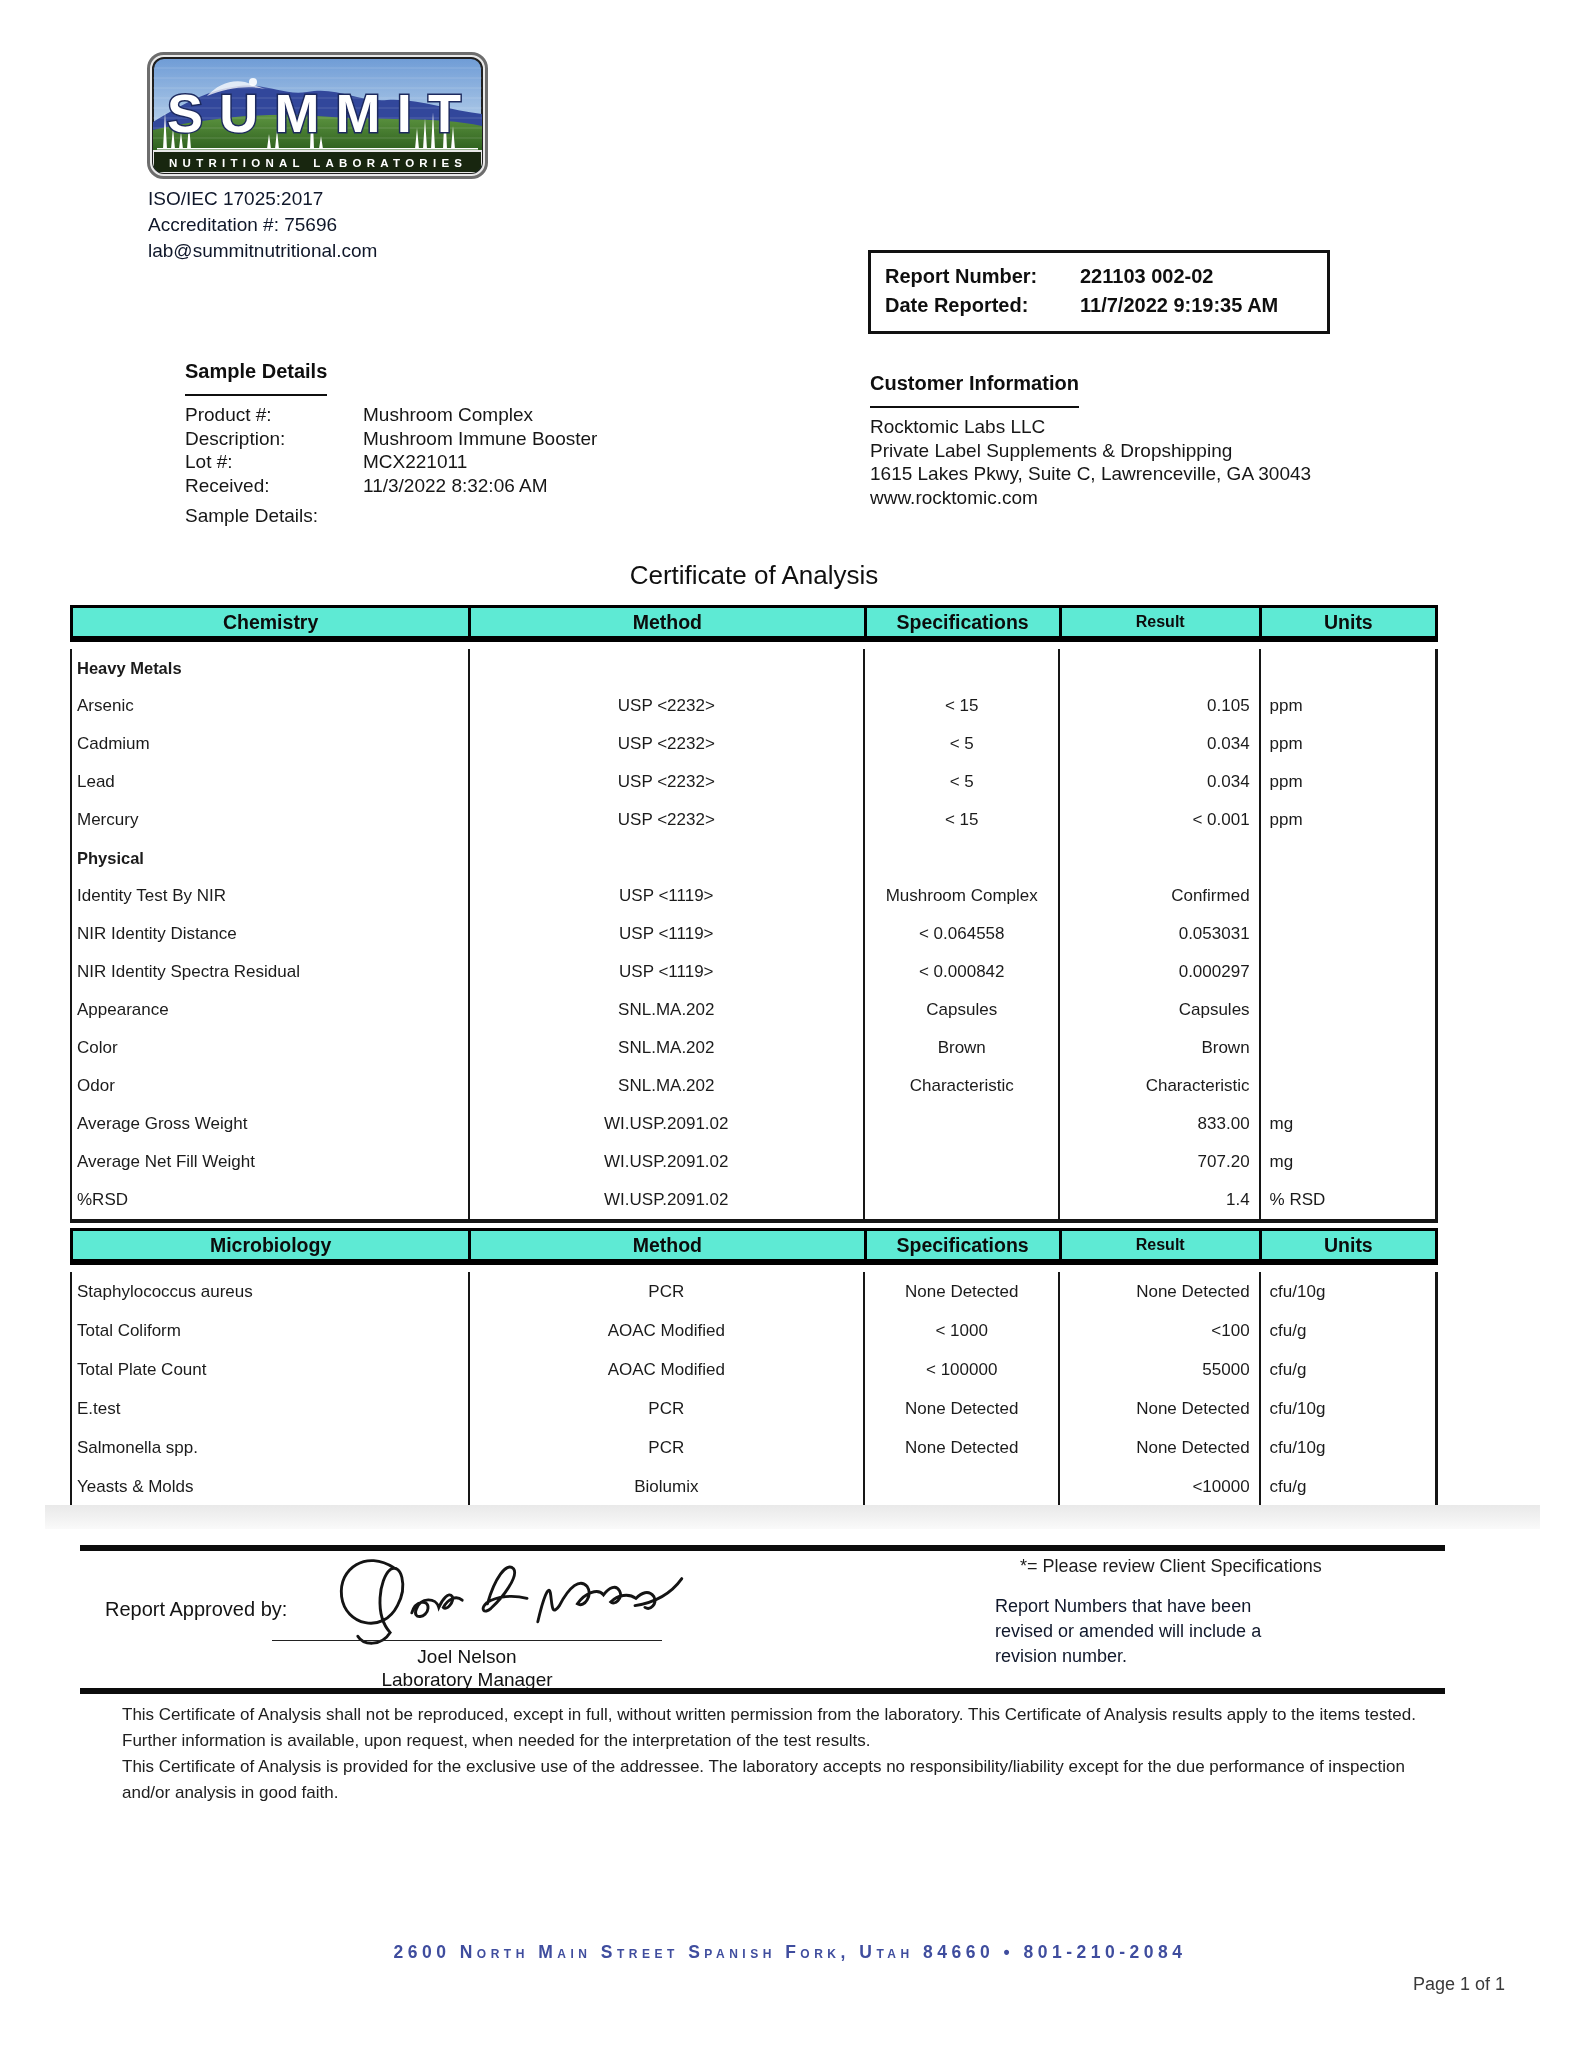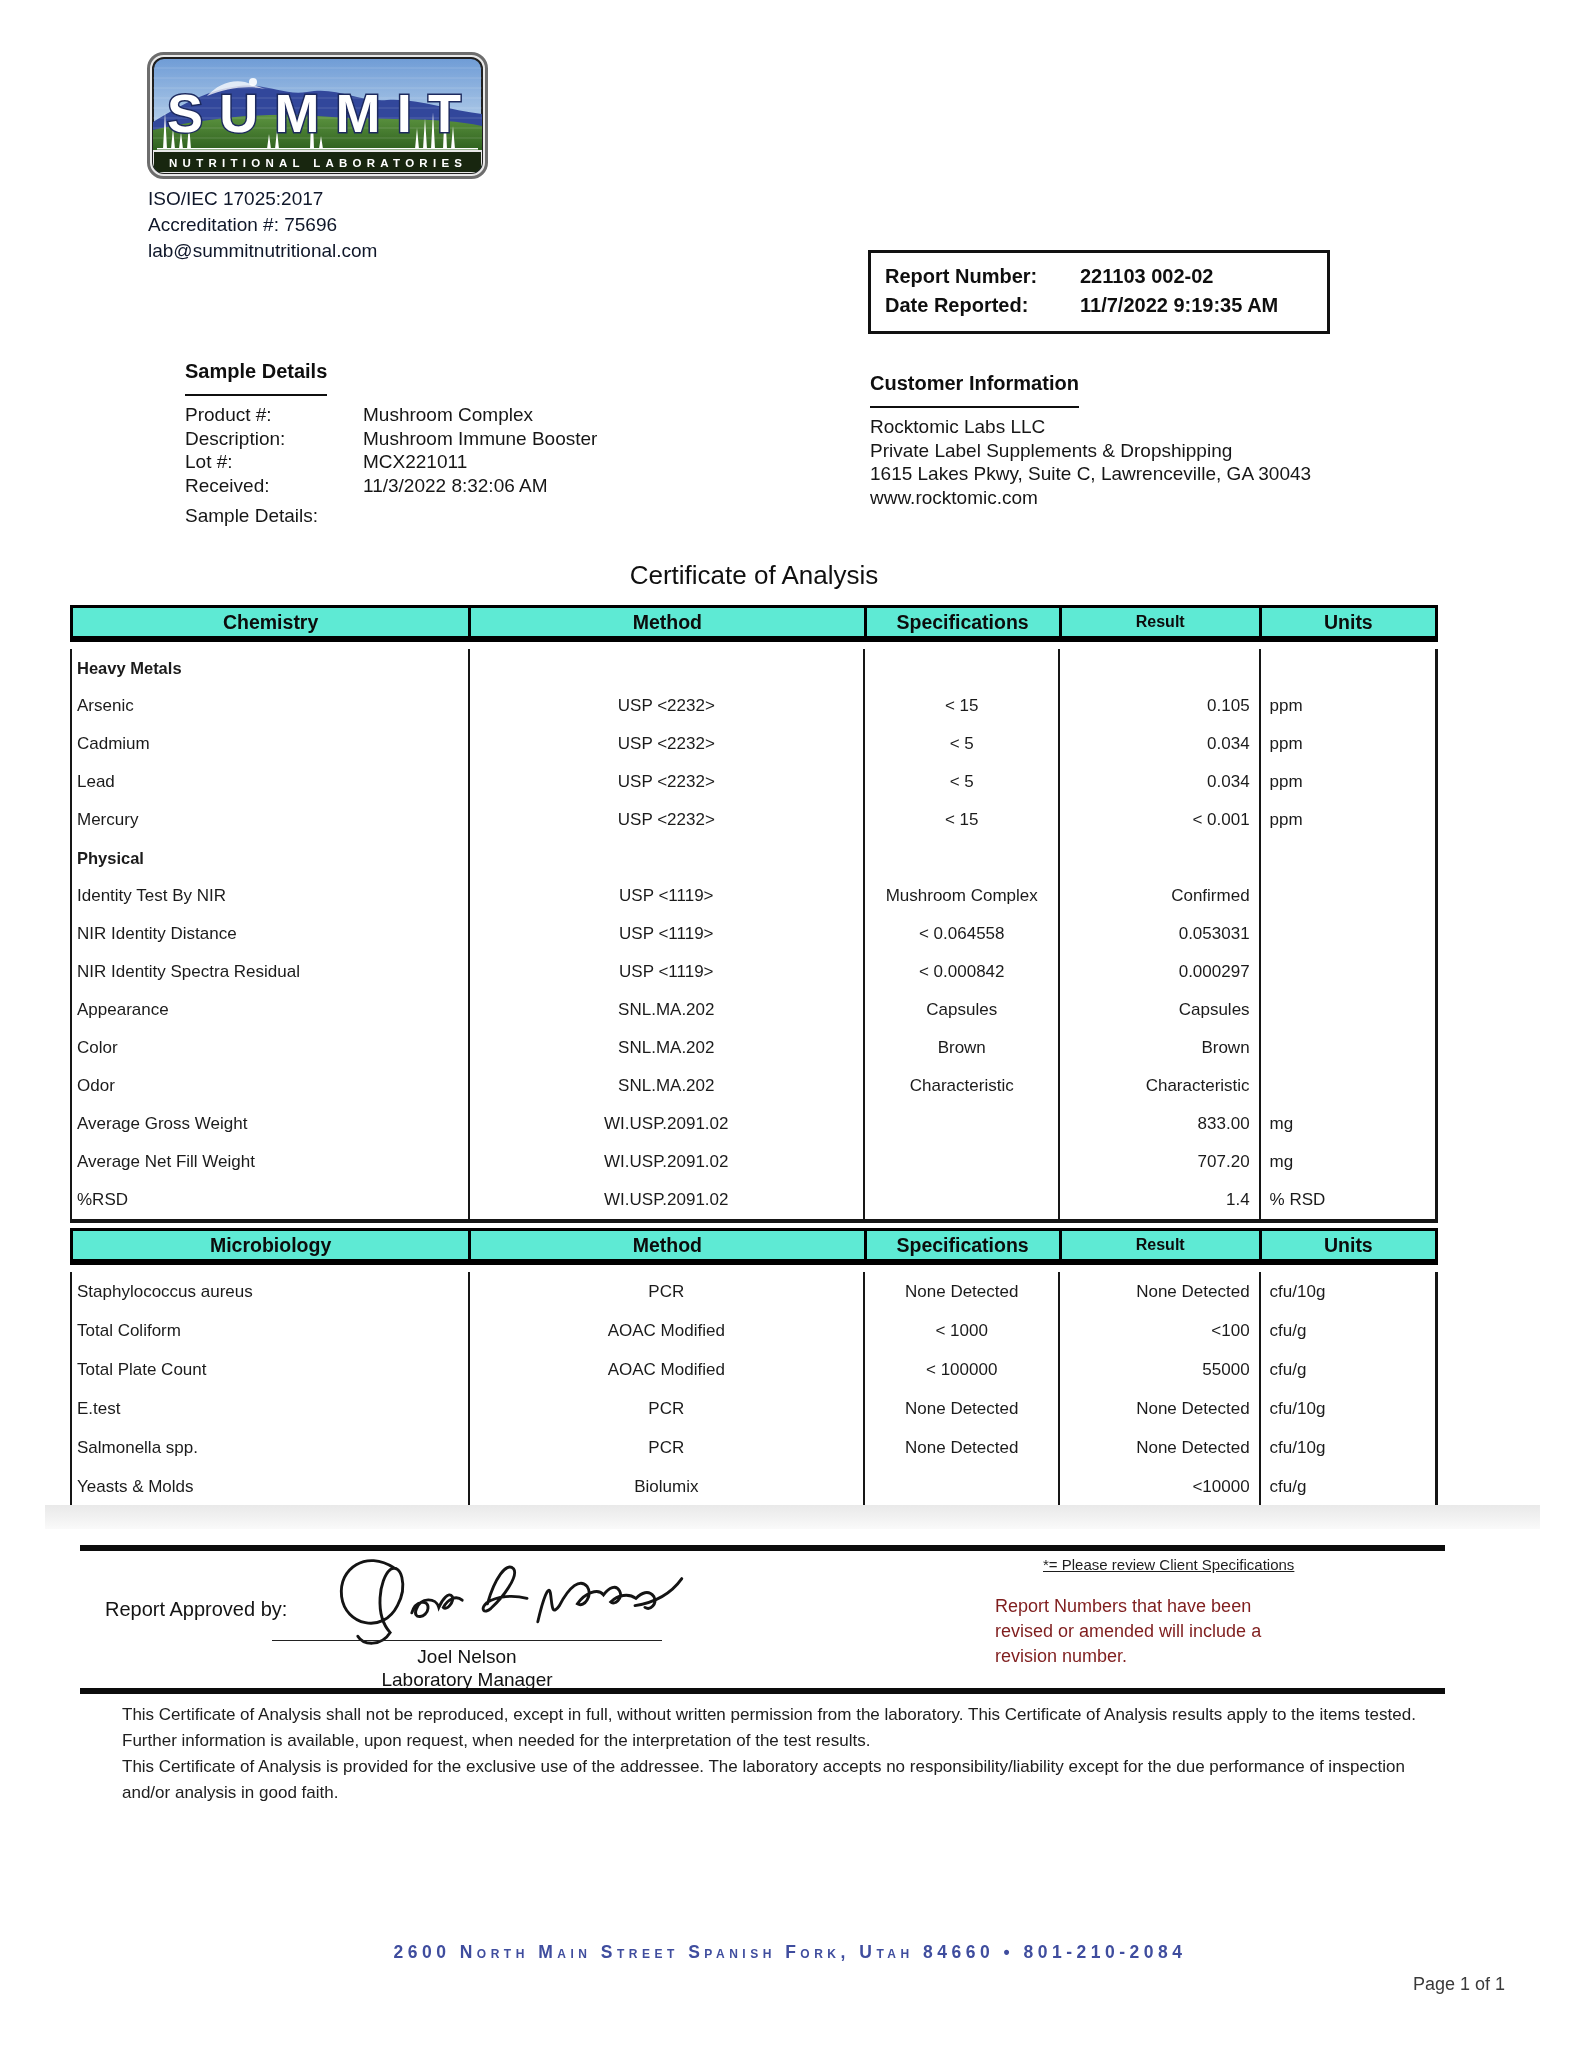--- a/index.html
+++ b/index.html
@@ -49,22 +49,22 @@
                background:linear-gradient(180deg,#e9e9e9 0%,#f2f2f2 55%,#fafafa 100%); }
 
   
   .rule { position:absolute; left:80px; width:1365px; height:6px; background:#0c0c0c; }
   .rule-1 { top:1545px; } .rule-2 { top:1688px; }
   .approved-label { position:absolute; left:105px; top:1598px; font-size:20px; color:#141414; }
   .signature-svg { position:absolute; left:300px; top:1548px; width:400px; height:108px; }
   .sig-line { position:absolute; left:272px; top:1640px; width:390px; border-top:1.5px solid #222; }
   .sig-name  { position:absolute; left:272px; top:1646px; width:390px; text-align:center; font-size:19px; color:#111; }
   .sig-title { position:absolute; left:272px; top:1669px; width:390px; text-align:center; font-size:19px; color:#111; }
-  .note-spec { position:absolute; left:1043px; top:1556px; font-size:15px; color:#1d1d1d;text-decoration:underline; }
-  .note-rev  { position:absolute; left:995px; top:1594px; width:300px; font-size:18px; line-height:25px; color:#7f1d1d; }
+  .note-spec { position:absolute; left:1020px; top:1556px; font-size:18px; color:#1d1d1d; }
+  .note-rev  { position:absolute; left:995px; top:1594px; width:300px; font-size:18px; line-height:25px; color:#0f172a; }
 
   
   .disclaimer { position:absolute; left:122px; top:1702px; width:1308px; font-size:17px; line-height:26px; color:#202020; }
   .footer-address { position:absolute; left:40px; top:1942px; width:1500px; text-align:center;
                     font-variant:small-caps; font-weight:bold; font-size:17.5px; letter-spacing:4.5px;
                     color:var(--footer-blue, #3f4d9e); }
   .page-number { position:absolute; right:78px; top:1974px; font-size:18px; color:#3a3a3a; }
 </style>
 </head>
 <body>

